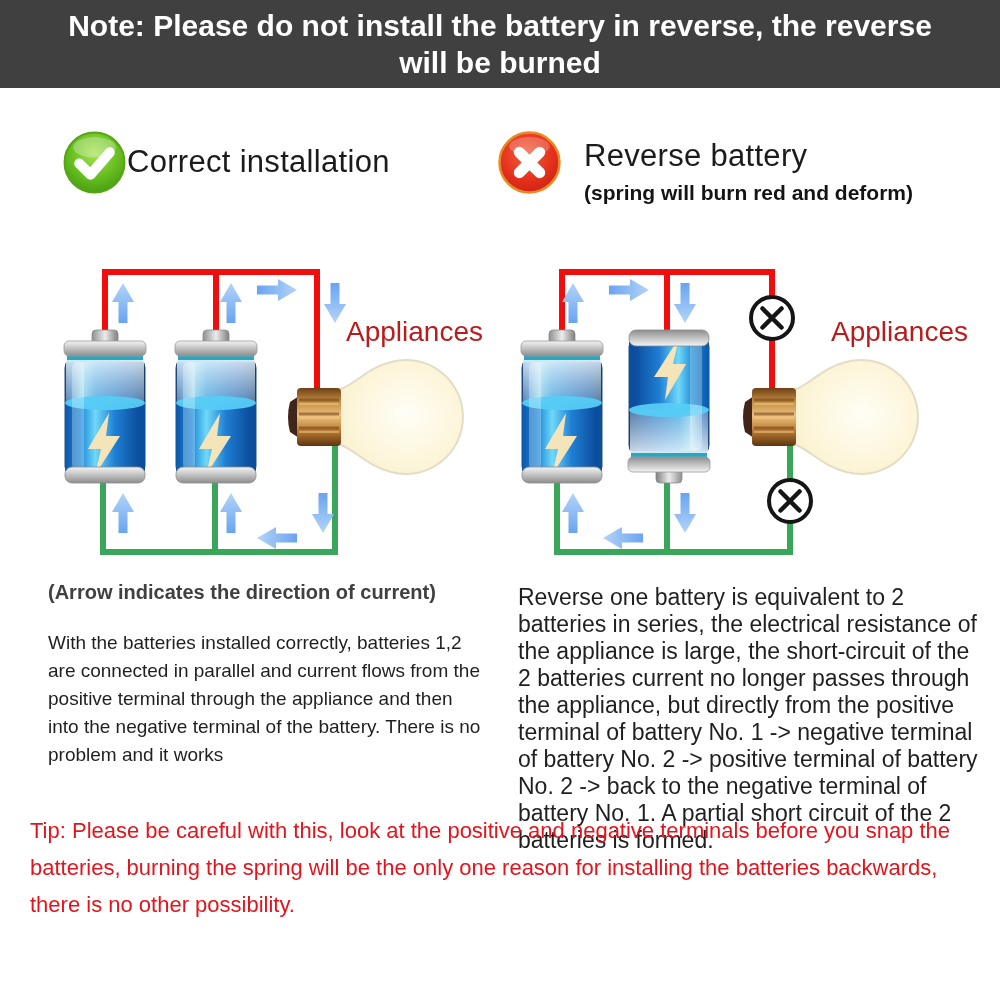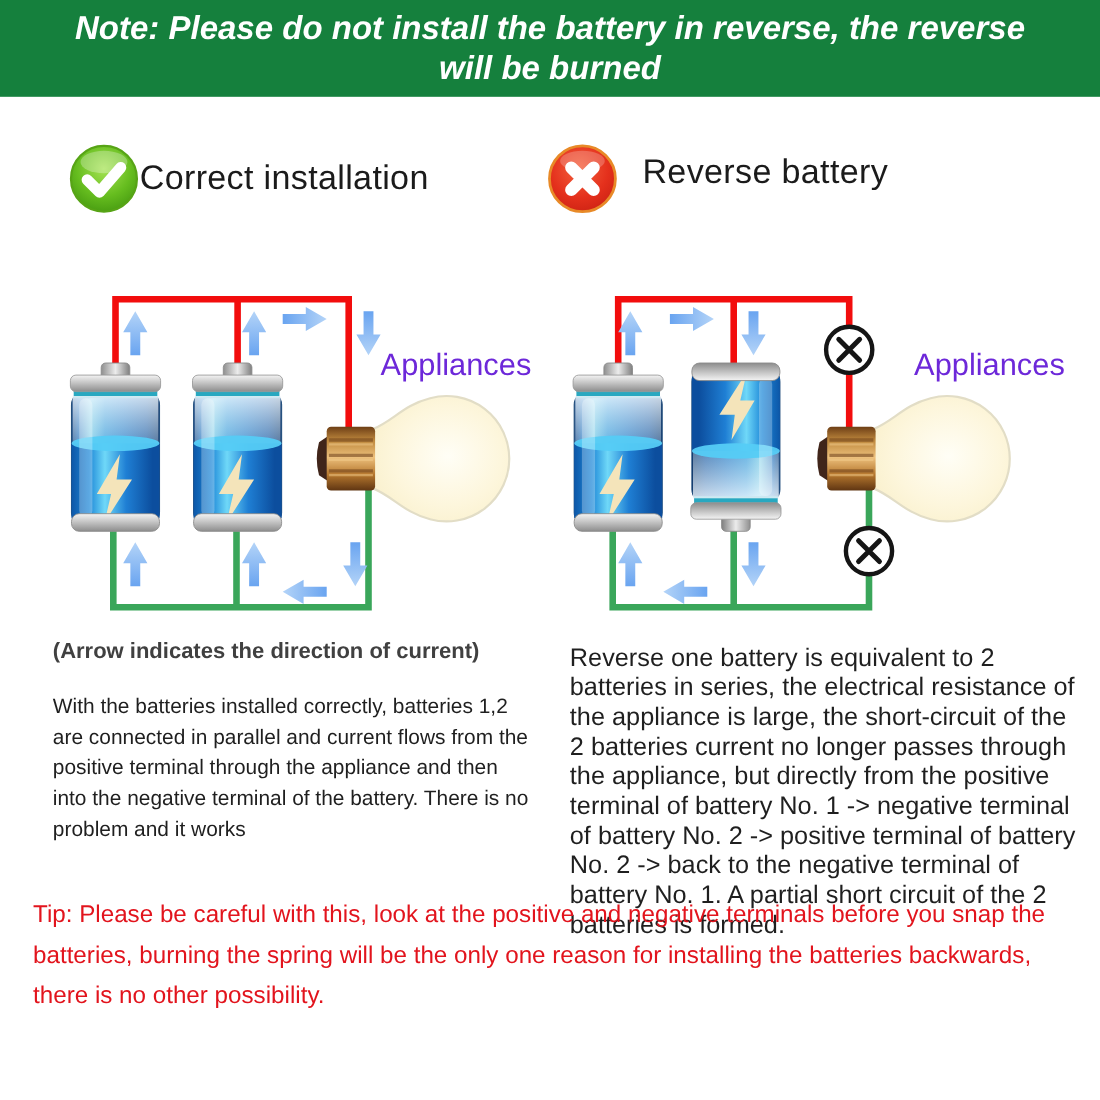--- a/index.html
+++ b/index.html
@@ -1,41 +1,41 @@
 <!DOCTYPE html>
 <html><head>
 <meta charset="utf-8">
 <style>
   html,body{margin:0;padding:0;background:#fff;}
   .page{position:relative;width:1000px;height:1000px;background:#ffffff;overflow:hidden;
         font-family:"Liberation Sans",sans-serif;-webkit-font-smoothing:antialiased;}
 
   
-  .banner{position:absolute;top:0;left:0;width:1000px;height:88px;background:#15803d;
-          display:flex;align-items:center;justify-content:center;font-style:italic;}
+  .banner{position:absolute;top:0;left:0;width:1000px;height:88px;background:#404040;
+          display:flex;align-items:center;justify-content:center;}
   .banner-text{color:#ffffff;font-size:30px;font-weight:bold;text-align:center;
                line-height:37px;max-width:880px;}
 
   
   .hdr{position:absolute;display:flex;align-items:flex-start;}
   .hdr-correct{left:62px;top:130px;}
   .hdr-reverse{left:497px;top:130px;gap:22px;}
   .hdr .icon{width:65px;height:65px;flex:0 0 auto;}
   .hdr .icon svg{width:65px;height:65px;display:block;}
   .hdr-title{font-size:31px;font-weight:500;color:#1b1b1b;letter-spacing:0.3px;}
   .hdr-correct .hdr-title{margin-top:14px;}
   .hdr-text{display:flex;flex-direction:column;}
   .hdr-reverse .hdr-title{margin-top:8px;}
   .hdr-sub{font-size:21px;font-weight:bold;color:#141414;margin-top:7px;}
 
   
   .diagram{position:absolute;top:255px;}
   .diagram-left{left:55px;}
   .diagram-right{left:510px;}
-  .appliances{position:absolute;top:316px;font-size:28px;font-weight:500;color:#6d28d9;}
+  .appliances{position:absolute;top:316px;font-size:28px;font-weight:500;color:#b91c1c;}
   .appliances-left{left:346px;}
   .appliances-right{left:831px;}
 
   
   .caption-heading{position:absolute;left:48px;top:581px;font-size:20px;font-weight:bold;color:#404040;}
   .para{position:absolute;color:#1f1f1f;}
   .para-left{left:48px;top:629px;width:436px;font-size:19px;line-height:28px;}
   .para-right{left:518px;top:584px;width:470px;font-size:23px;line-height:27px;}
 
   .tip{position:absolute;left:30px;top:812px;width:942px;font-size:22px;font-weight:normal;
@@ -155,20 +155,21 @@
   <div class="hdr hdr-reverse">
     <span class="icon">
       <svg viewBox="0 0 64 64">
         <circle cx="32" cy="32" r="29.5" fill="url(#gradRedBtn)" stroke="#e88a28" stroke-width="2.5"></circle>
         <ellipse cx="32" cy="16" rx="20" ry="9" fill="#ffffff" opacity="0.22"></ellipse>
         <path d="M22,22 L42,42 M22,42 L42,22" stroke="#ffffff" stroke-width="11" stroke-linecap="round"></path>
       </svg>
     </span>
     <div class="hdr-text">
       <div class="hdr-title">Reverse battery</div>
+      <div class="hdr-sub">(spring will burn red and deform)</div>
     </div>
   </div>
 
   <svg class="diagram diagram-left" width="445" height="310" viewBox="0 0 445 310">
     <path d="M50,75 V17 H262 V135 M161,75 V17" stroke="#f20d0d" stroke-width="6" fill="none"></path>
     <path d="M280,175 V297 H48 V228 M160,297 V228" stroke="#3aa65a" stroke-width="6" fill="none"></path>
     <use href="#sym-battery" x="6" y="74"></use>
     <use href="#sym-battery" x="117" y="74"></use>
     <use href="#sym-bulb" x="230" y="97"></use>
     <g>

